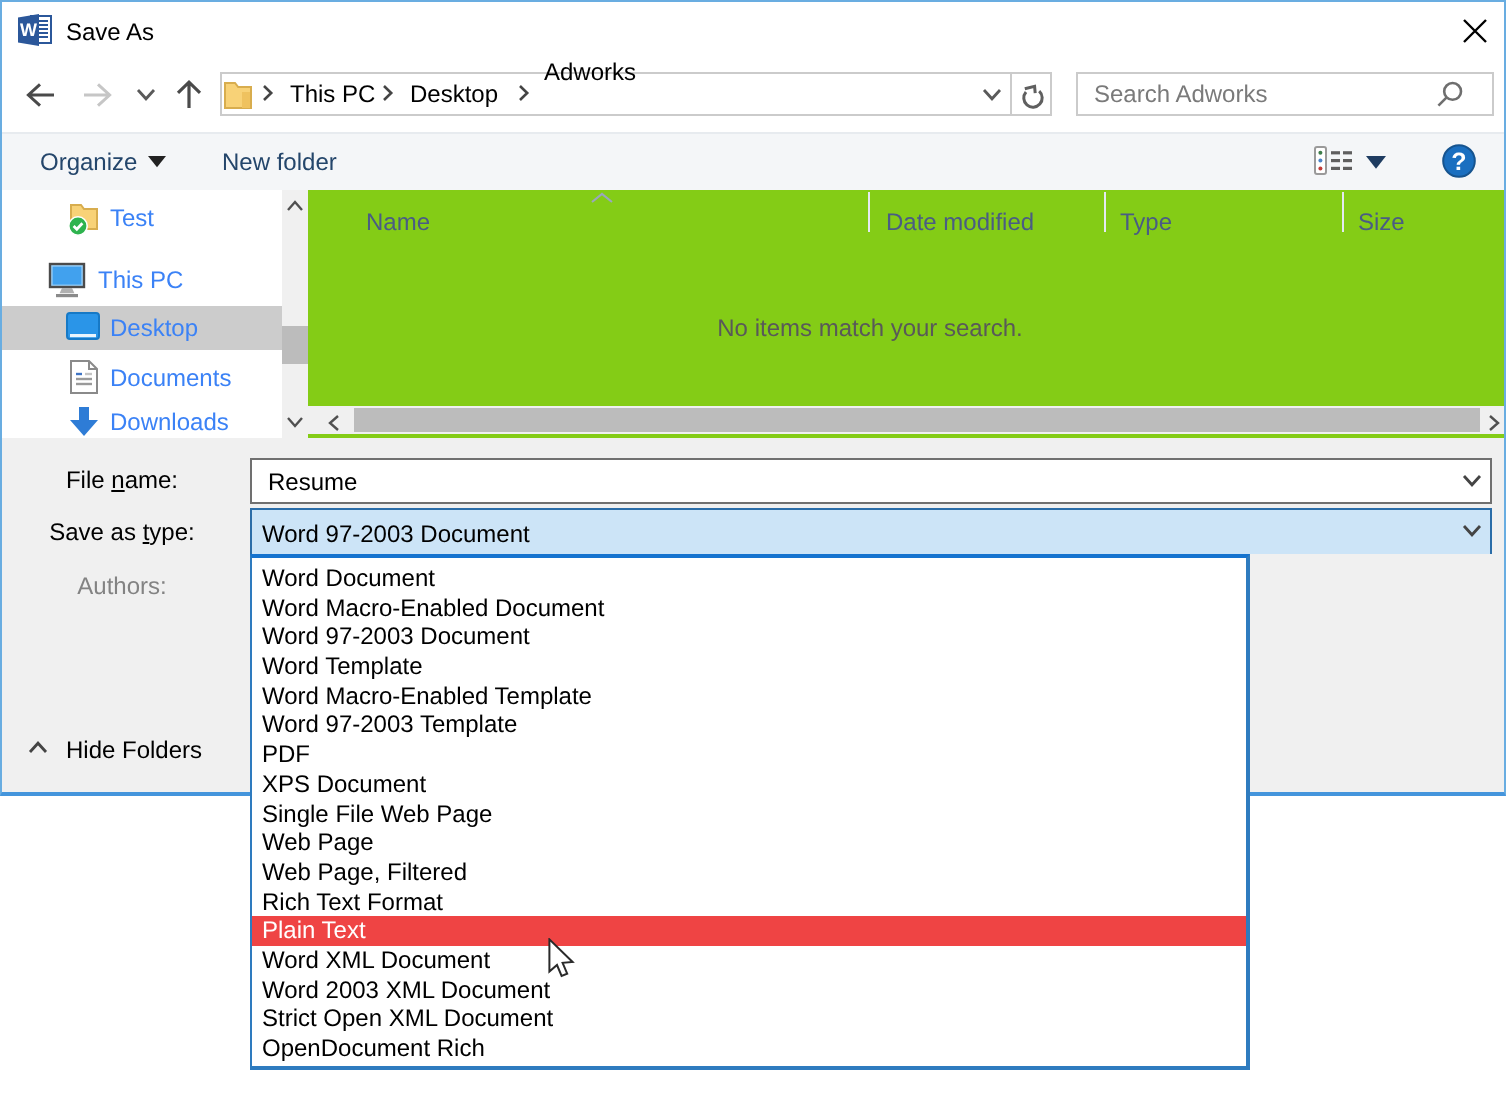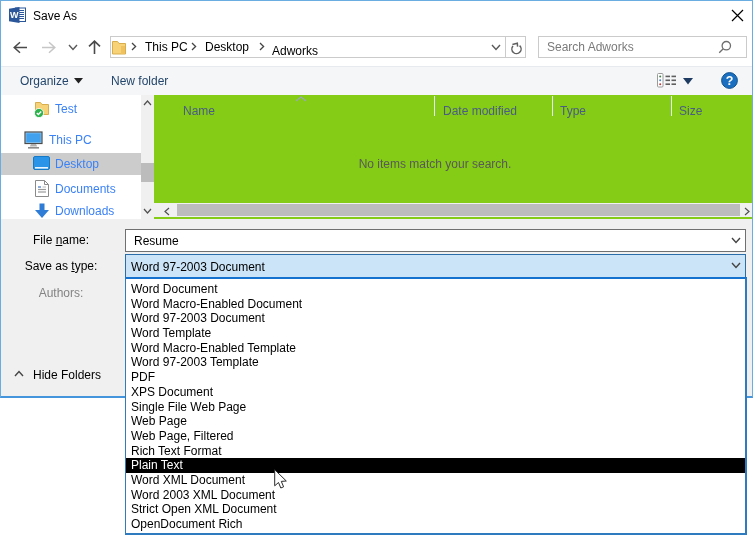--- a/index.html
+++ b/index.html
@@ -17,23 +17,23 @@
 .list{position:absolute;left:154px;top:95px;width:598px;height:124px;background:#84cc16}
 .hcol{position:absolute;top:9px;height:14px;line-height:14px;color:#4a5c84}
 .hsep{position:absolute;top:1px;width:1px;height:20px;background:#e4e9f2}
 .hsb{position:absolute;left:0px;top:108px;width:598px;height:14px;background:#f0f0f0}
 
 .panel{position:absolute;left:1px;top:219px;width:751px;height:177px;background:#f0f0f0}
 .lbl{position:absolute;height:15px;line-height:15px;text-align:center;width:122px;left:0}
 .fninput{position:absolute;left:125px;top:229px;width:621px;height:23px;background:#fff;border:1px solid #707070}
 .combo{position:absolute;left:125px;top:254px;width:621px;height:23px;background:#cce4f7;border:1px solid #2b6da8;border-bottom:none}
 
-.dd{position:absolute;left:125px;top:277px;width:622px;height:258px;background:#fff;border:1px solid #2e7bbf;border-right:2px solid #2e7bbf;border-top:2px solid #1573cf;border-bottom:2px solid #2e7bbf;z-index:50}
+.dd{position:absolute;left:125px;top:277px;width:500px;height:258px;background:#fff;border:1px solid #2e7bbf;border-right:2px solid #2e7bbf;border-top:2px solid #1573cf;border-bottom:2px solid #2e7bbf;z-index:50}
 .dditem{position:relative;height:14.7px;line-height:14.7px;padding-left:5px;white-space:nowrap}
-.ddsel{background:#000000;color:#fff}
+.ddsel{background:#ef4444;color:#fff}
 </style></head><body>
 <div class="dlg"></div>
 
 <svg class="abs" style="left:9px;top:7px" width="17" height="16" viewBox="0 0 17 16">
   <rect x="6.5" y="1" width="10" height="13.5" fill="#fff" stroke="#2b579a" stroke-width="1"></rect>
   <g stroke="#2b579a" stroke-width="1">
     <line x1="8.5" y1="3.5" x2="15" y2="3.5"></line>
       <line x1="8.5" y1="5.5" x2="15" y2="5.5"></line>
     <line x1="8.5" y1="7.5" x2="15" y2="7.5"></line>
       <line x1="8.5" y1="9.5" x2="15" y2="9.5"></line>
@@ -70,21 +70,21 @@
     <path d="M1 1 L4.6 4.5 L1 8" stroke="#444" stroke-width="1.3" fill="none"></path>
   </svg>
 <div class="abs" style="left:145px;top:40px;height:14px;line-height:14px">This PC</div>
 <svg class="abs" style="left:191px;top:42px" width="6" height="9" viewBox="0 0 6 9">
     <path d="M1 1 L4.6 4.5 L1 8" stroke="#444" stroke-width="1.3" fill="none"></path>
   </svg>
 <div class="abs" style="left:205px;top:40px;height:14px;line-height:14px">Desktop</div>
 <svg class="abs" style="left:259px;top:42px" width="6" height="9" viewBox="0 0 6 9">
     <path d="M1 1 L4.6 4.5 L1 8" stroke="#444" stroke-width="1.3" fill="none"></path>
   </svg>
-<div class="abs" style="left:272px;top:44px;height:14px;line-height:14px">Adworks</div>
+<div class="abs" style="left:272px;top:29px;height:14px;line-height:14px">Adworks</div>
 <svg class="abs" style="left:491px;top:44px" width="10" height="7" viewBox="0 0 10 7">
   <path d="M1 1 L5 5.4 L9 1" stroke="#5a5a5a" stroke-width="1.4" fill="none"></path>
 </svg>
 <svg class="abs" style="left:509px;top:41px" width="14" height="14" viewBox="0 0 14 14">
   <path d="M4.0 5.0 A4.6 4.6 0 1 0 10.6 4.6" stroke="#5f5f5f" stroke-width="1.5" fill="none"></path>
   <path d="M3.4 3.4 L8.3 2.2 L8.6 5.6" stroke="#5f5f5f" stroke-width="1.5" fill="none"></path>
 </svg>
 
 <div class="box" style="left:538px;top:36px;width:209px;height:22px"></div>
 <div class="abs" style="left:547px;top:40px;height:14px;line-height:14px;color:#7a7a7a">Search Adworks</div>

